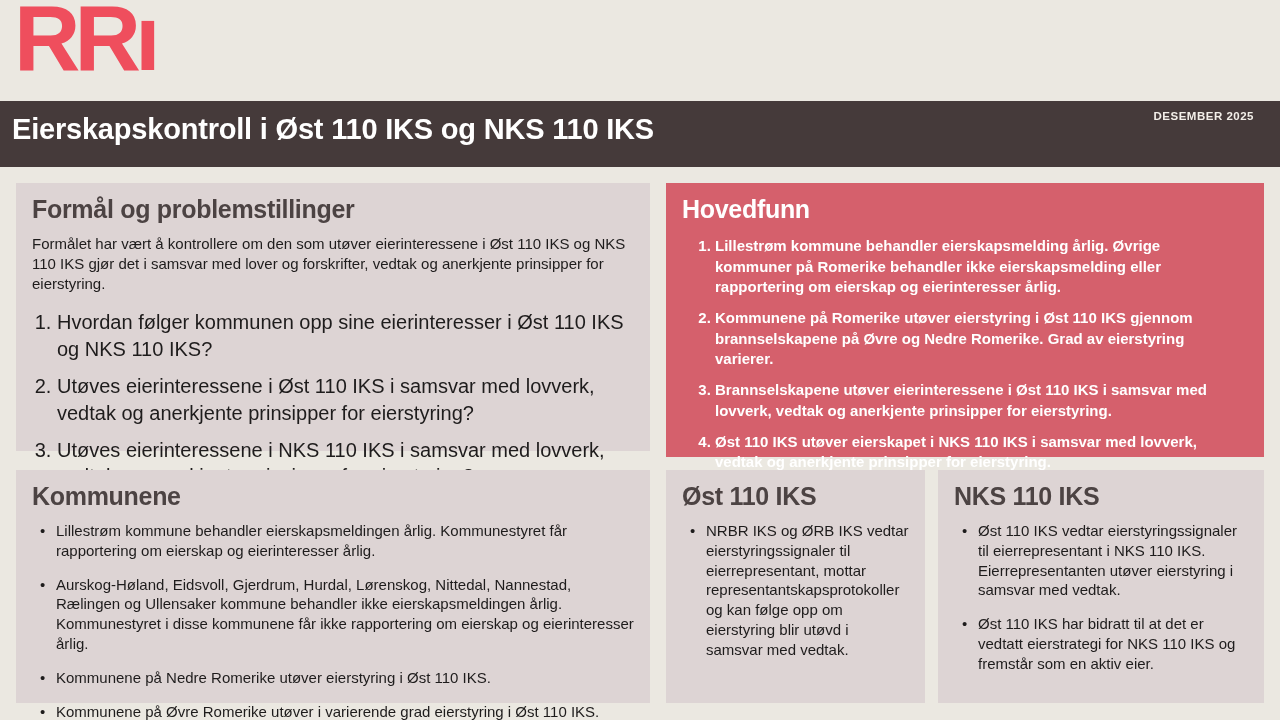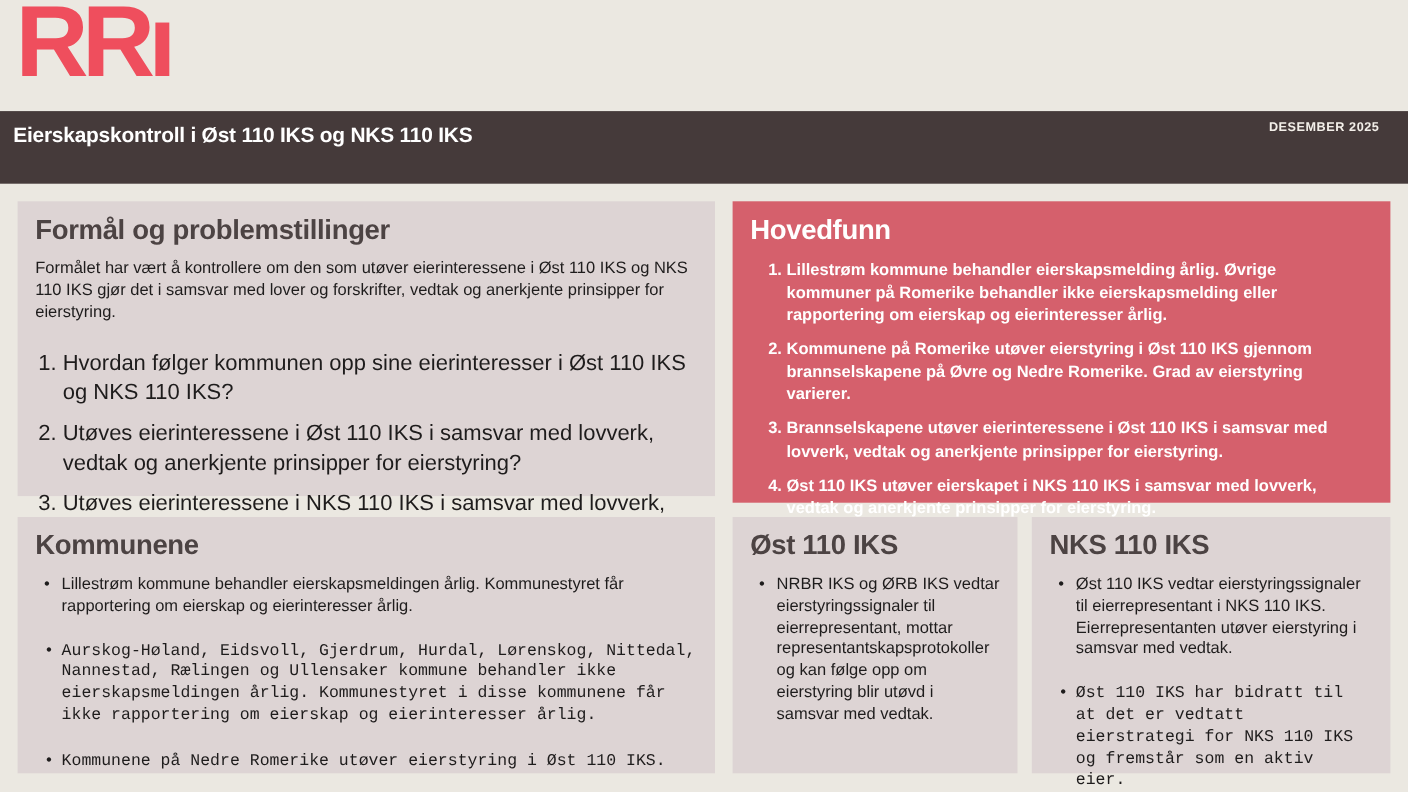--- a/index.html
+++ b/index.html
@@ -14,21 +14,21 @@
     font-size:92px; font-weight:bold; letter-spacing:-6px;
     color:#ef4e5d; line-height:1;
   }
   
   .topbar {
     position:absolute; left:0; top:101px; width:1280px; height:66px;
     background:#453a3a;
   }
   .topbar .title {
     position:absolute; left:12px; top:12px; margin:0;
-    color:#ffffff; font-size:19px; font-weight:bold; letter-spacing:-0.2px;
+    color:#ffffff; font-size:29px; font-weight:bold; letter-spacing:-0.2px;
     white-space:nowrap;
   }
   .topbar .date {
     position:absolute; right:26px; top:9px;
     color:#f3efe9; font-size:11.5px; font-weight:bold; letter-spacing:0.5px;
   }
   
   .panel { position:absolute; box-sizing:border-box; padding:10px 16px; }
   .light { background:#ddd4d4; }
   .red   { background:#d5606c; }
@@ -38,38 +38,38 @@
   #p-ost       { left:666px; top:470px; width:259px; height:233px; }
   #p-nks       { left:938px; top:470px; width:326px; height:233px; }
 
   .panel h2 {
     margin:2px 0 10px 0; font-size:25px; font-weight:bold;
     color:#4c4343; letter-spacing:-0.3px;
   }
   .red h2 { color:#ffffff; margin-bottom:12px; }
 
   .intro {
-    margin:8px 0 24px 0; font-size:15px; line-height:1.32; color:#1e1c1c;
+    margin:8px 0 16px 0; font-size:15px; line-height:1.32; color:#1e1c1c;
   }
   ol.num {
     margin:0; padding-left:25px; font-size:20px; line-height:1.32; color:#1e1c1c;
   }
   ol.num li + li { margin-top:11px; }
   ol.red-list {
     margin:8px; padding-left:25px; font-size:15px; line-height:1.38;
     color:#ffffff; font-weight:bold;
   }
   ol.red-list li + li { margin-top:10px; }
 
   ul.bullets {
     margin:6px 0 0 0; padding-left:6px; list-style:none;
     font-size:15px; line-height:1.32; color:#1e1c1c;
   }
   ul.bullets li { position:relative; padding-left:18px; }
-  ul.bullets li + li { margin-top:21px;font-family:Liberation Mono, monospace; }
+  ul.bullets li + li { margin-top:14px; }
   ul.bullets li::before {
     content:"\2022"; position:absolute; left:2px; top:0; color:#1e1c1c;
   }
 </style>
 </head>
 <body>
 
 <div class="page">
 
   <div class="logo">RRı</div>

